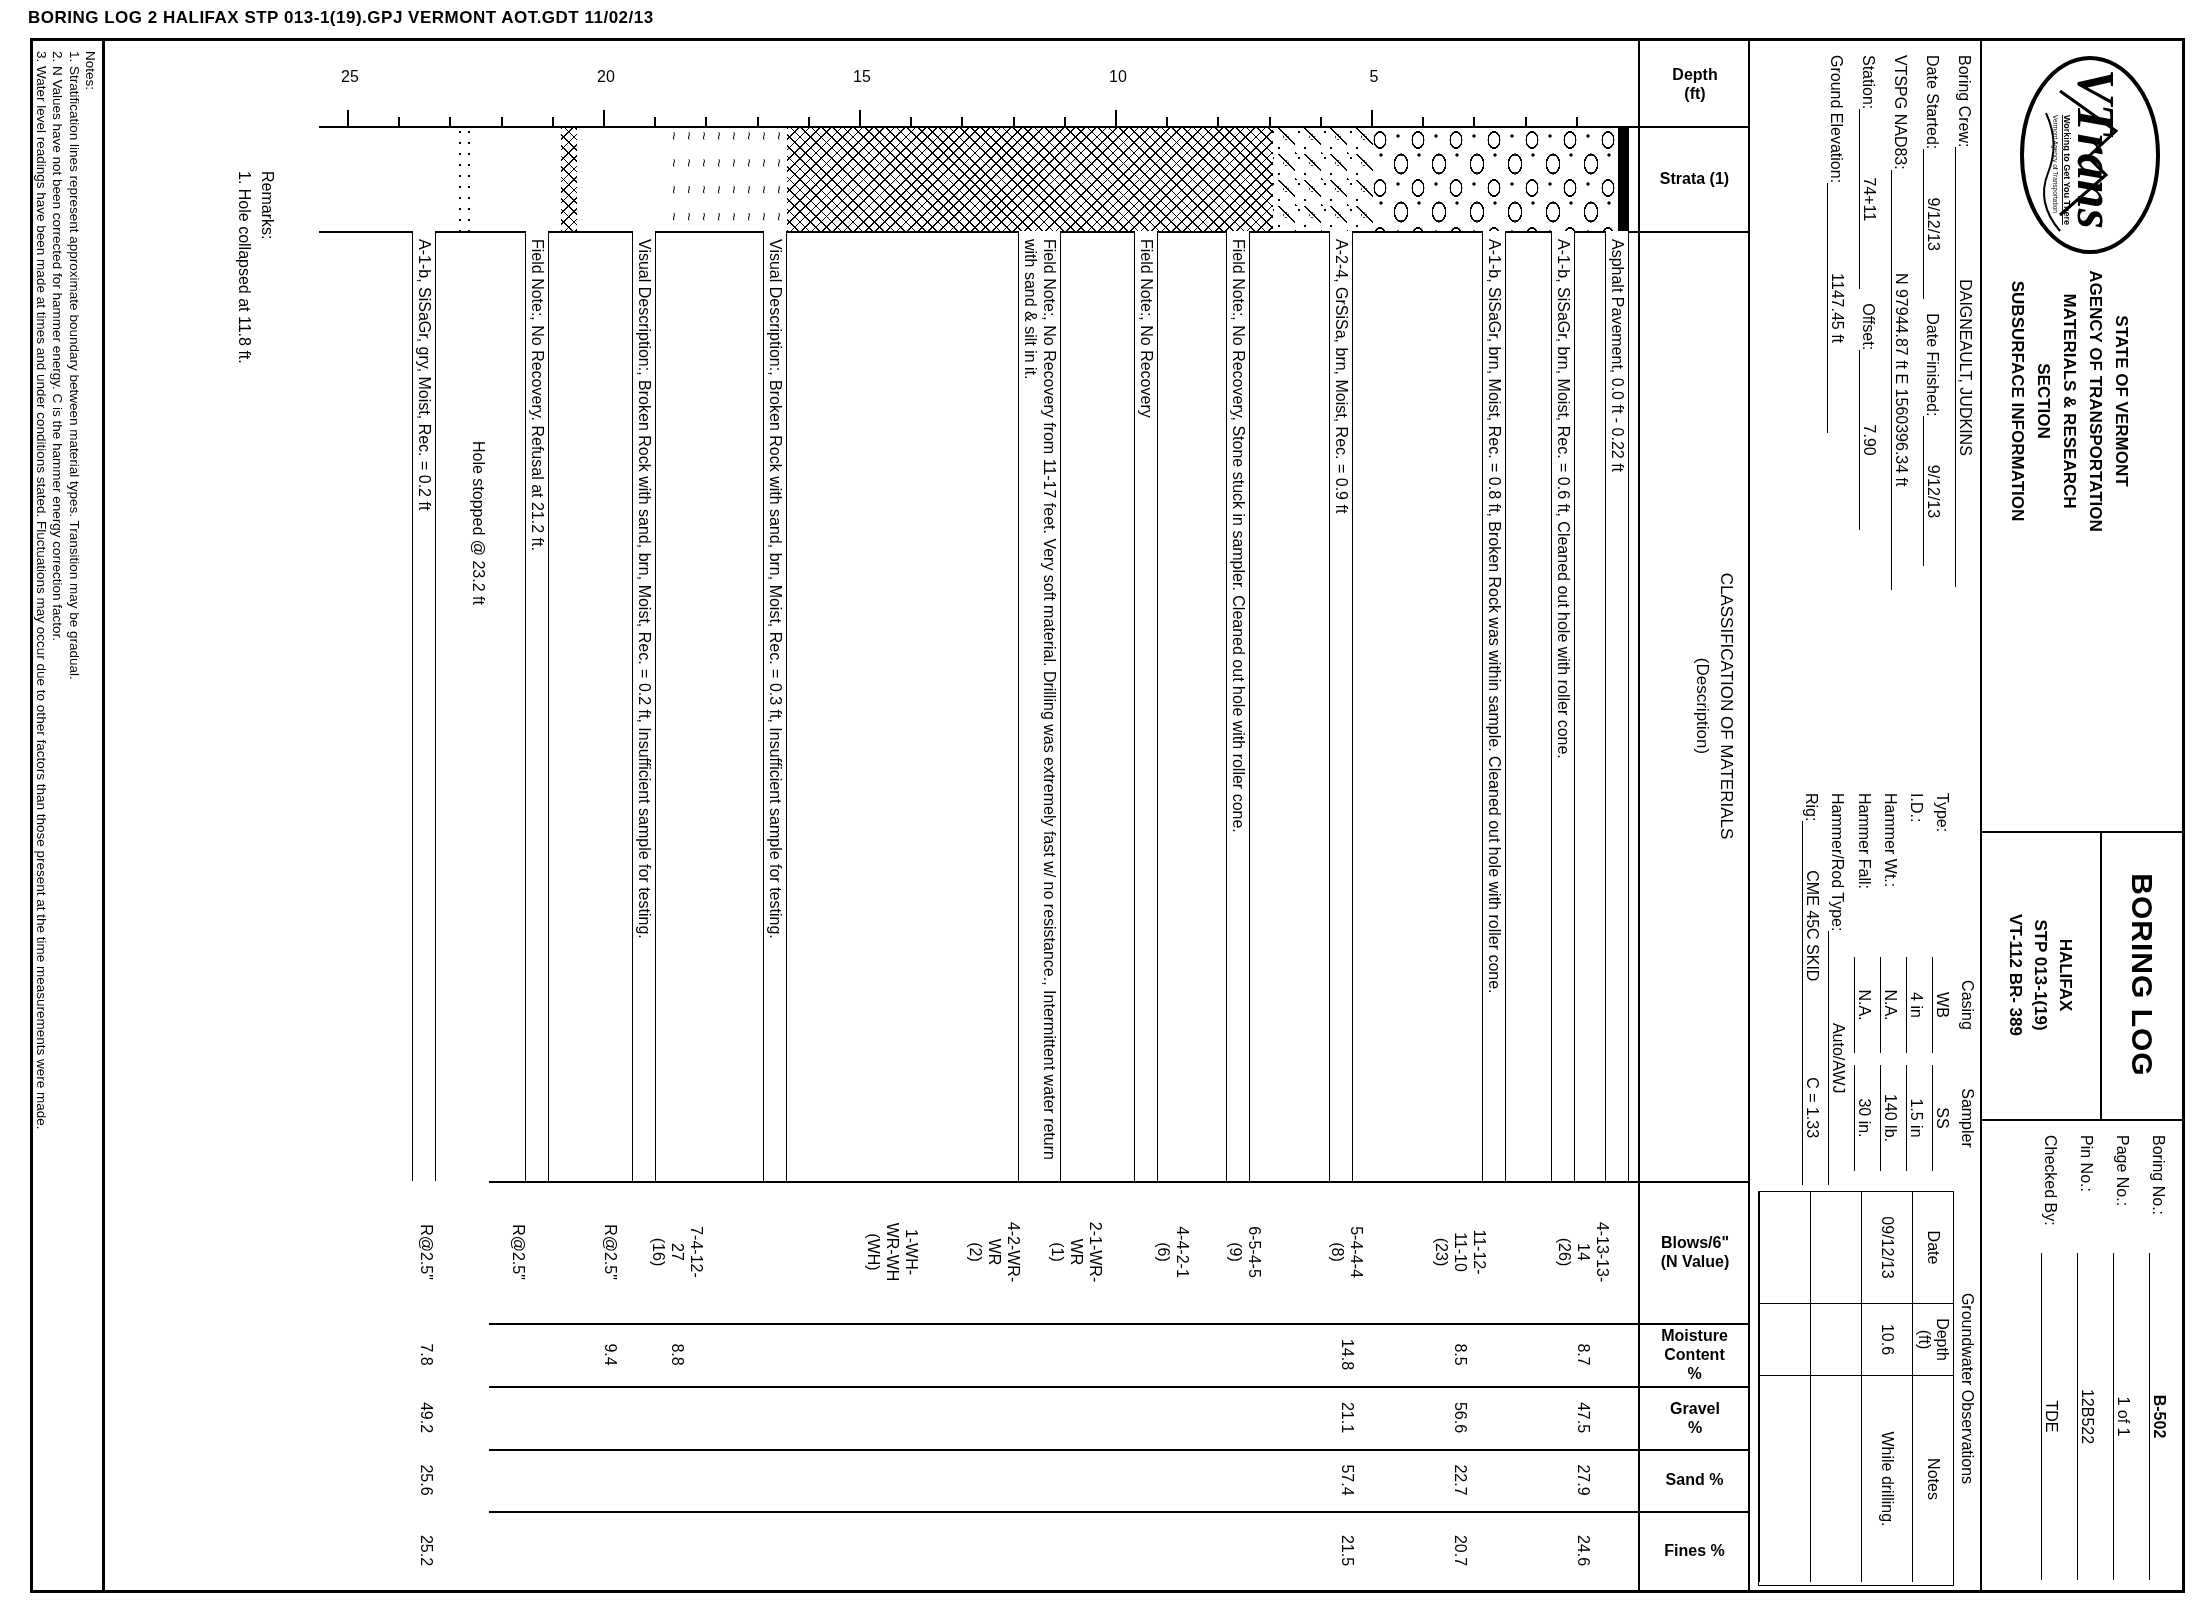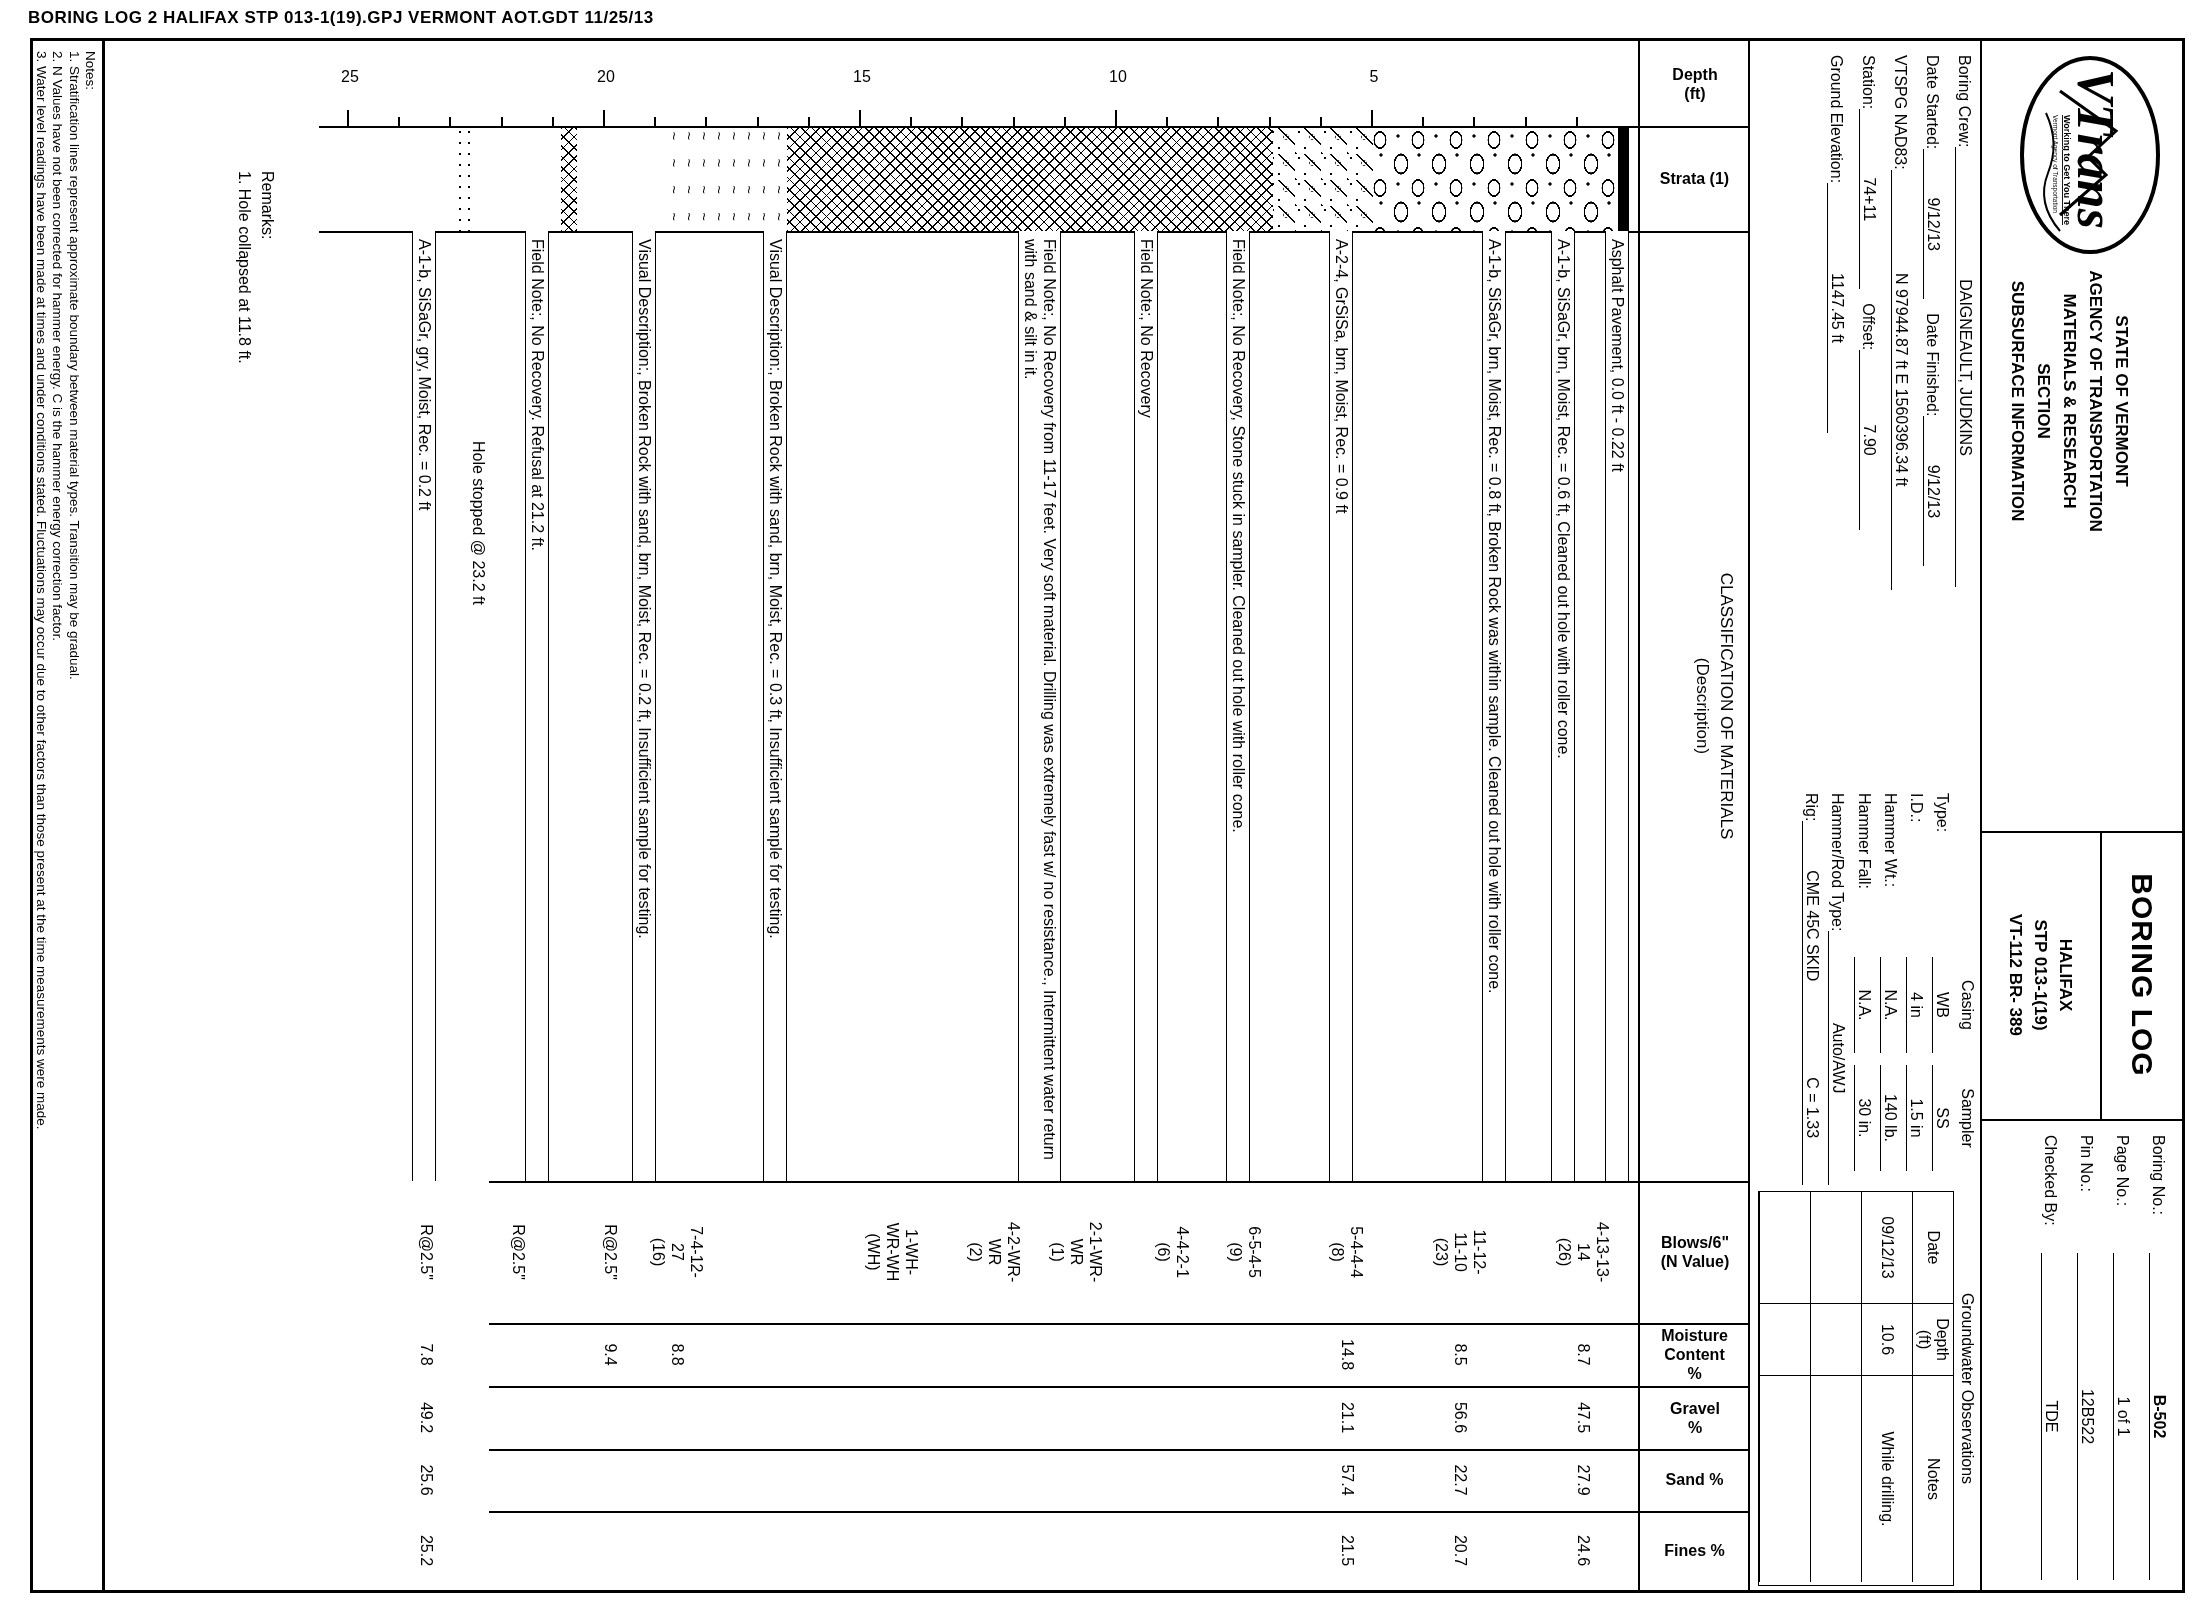--- a/index.html
+++ b/index.html
@@ -80,21 +80,21 @@
   
   .notesrow{left:0;top:2079.5px;width:1549px;height:70px;padding:4px 10px;box-sizing:border-box;
             font-size:13.5px;line-height:16.5px;}
   
   .logo{left:12px;top:18px;}
 </style>
 </head>
 <body>
 
 <div class="page">
-  <div class="gpj-header" style="white-space: pre-line;">BORING LOG  2 HALIFAX STP 013-1(19).GPJ  VERMONT AOT.GDT  11/25/13</div>
+  <div class="gpj-header" style="white-space: pre-line;">BORING LOG  2 HALIFAX STP 013-1(19).GPJ  VERMONT AOT.GDT  11/02/13</div>
 
   <div class="rot-wrap">
     <div class="portrait">
 
       <div class="abs cell-agency">
         <svg class="abs logo" width="205" height="150" viewBox="0 0 205 150">
           <ellipse cx="102" cy="74" rx="97" ry="68" fill="none" stroke="#000" stroke-width="4"></ellipse>
           <text x="16" y="86" font-family="Liberation Serif, DejaVu Serif, serif" font-style="italic" font-weight="bold" font-size="52">VTrans</text>
           <polyline points="38,104 78,48 104,76 122,58 162,104" fill="none" stroke="#000" stroke-width="3"></polyline>
           <path d="M60,118 Q90,104 120,116 T178,104" fill="none" stroke="#000" stroke-width="2"></path>

